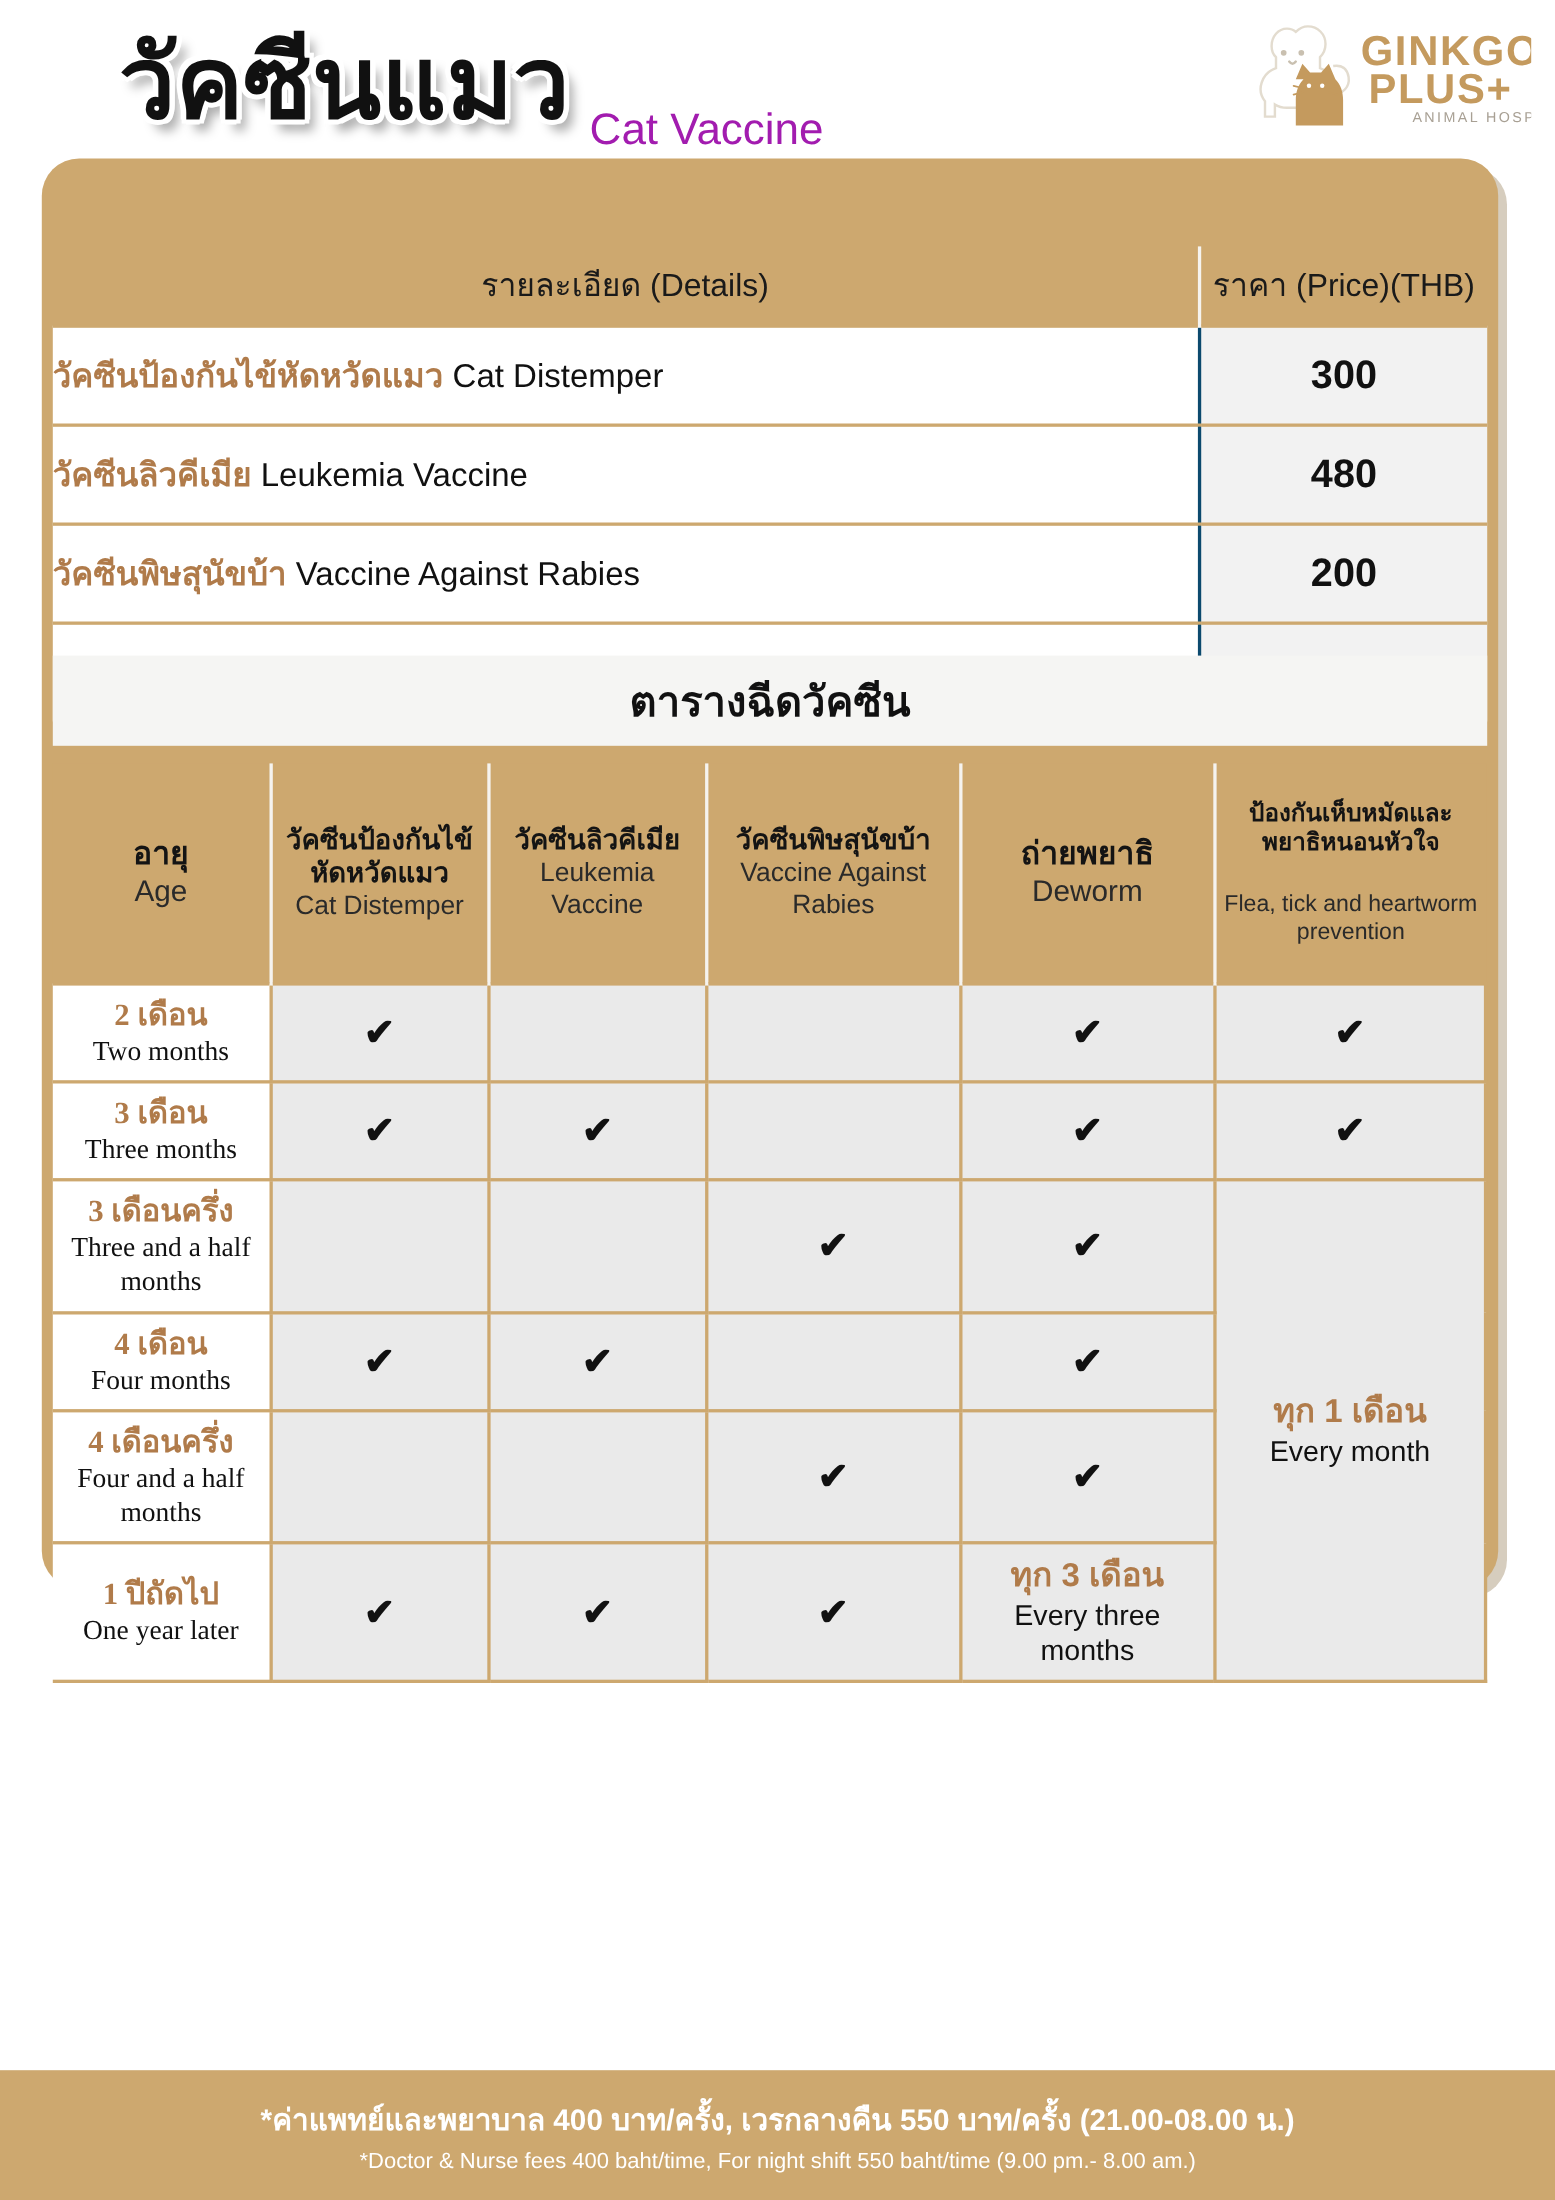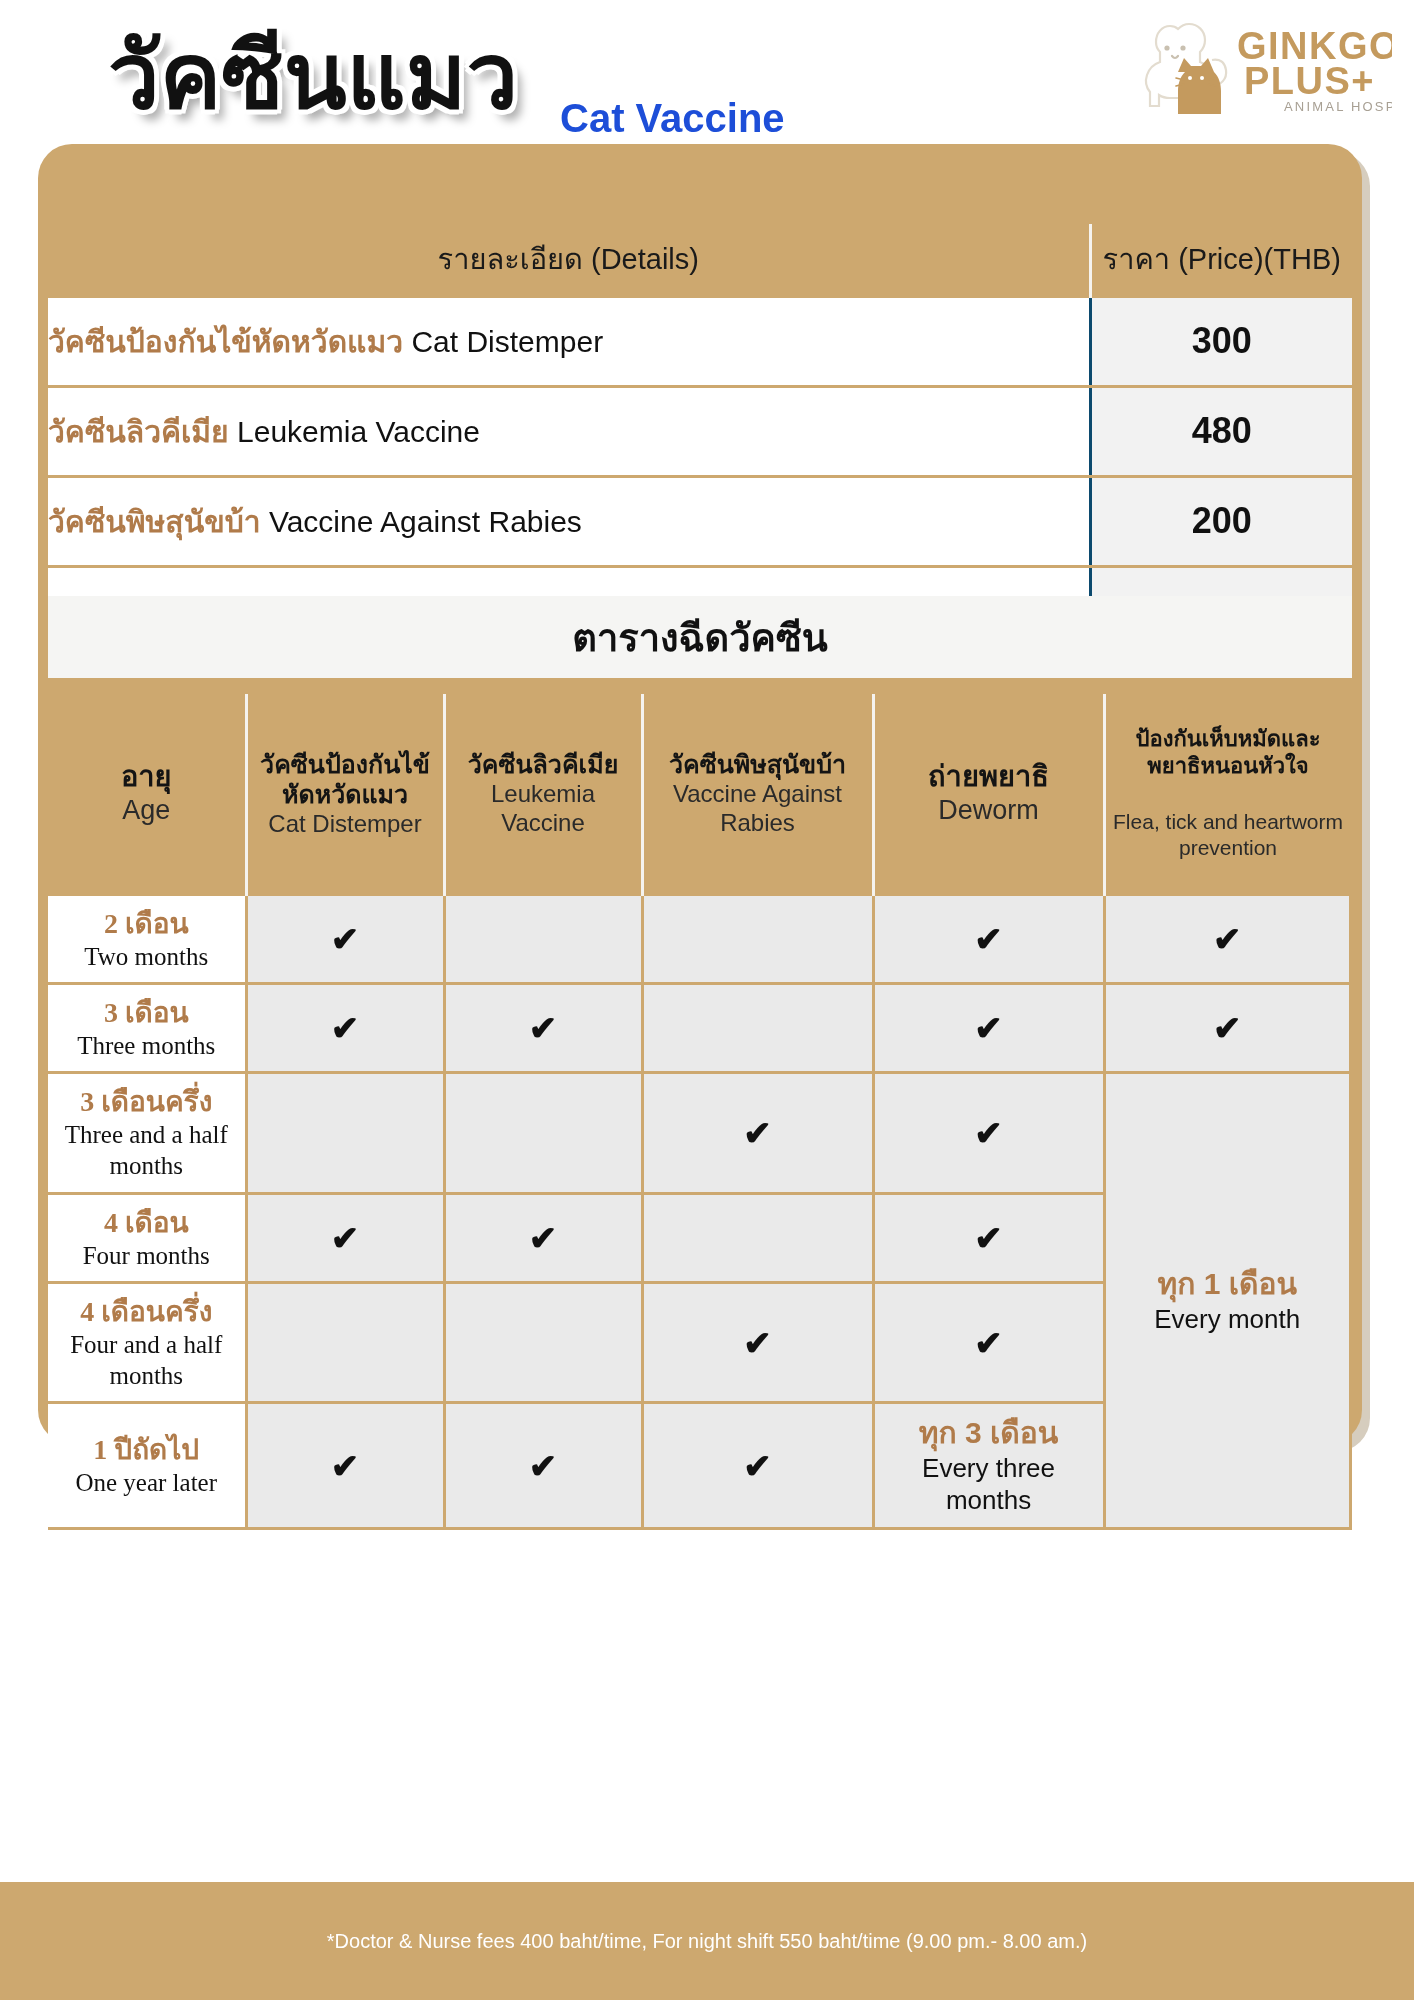--- a/index.html
+++ b/index.html
@@ -40,25 +40,25 @@
       -4px -4px 0 #fff,  4px -4px 0 #fff,
       -4px  4px 0 #fff,  4px  4px 0 #fff,
        0px -5px 0 #fff,  0px  5px 0 #fff,
       -5px  0px 0 #fff,  5px  0px 0 #fff,
        8px 10px 10px rgba(0,0,0,0.35);
     white-space: nowrap;
   }
 
   .title-en {
     position: absolute;
-    left: 560px;
+    left: 536px;
     top: 96px;
     font-size: 40px;
-    color: #1d4ed8;
-    font-weight: 700;
+    color: #a21caf;
+    font-weight: 400;
     white-space: nowrap;
   }
 
   
   .logo {
     position: absolute;
     right: 22px;
     top: 12px;
     width: 258px;
     height: 104px;
@@ -509,16 +509,17 @@
             </td>
           </tr>
 
         </tbody>
       </table>
     </div>
 
   </div>
 
   <div class="footer">
+    <div class="footer-l1">*ค่าแพทย์และพยาบาล 400 บาท/ครั้ง, เวรกลางคืน 550 บาท/ครั้ง (21.00-08.00 น.)</div>
     <div class="footer-l2">*Doctor &amp; Nurse fees 400 baht/time, For night shift 550 baht/time (9.00 pm.- 8.00 am.)</div>
   </div>
 
 </div>
 
 </body></html>

